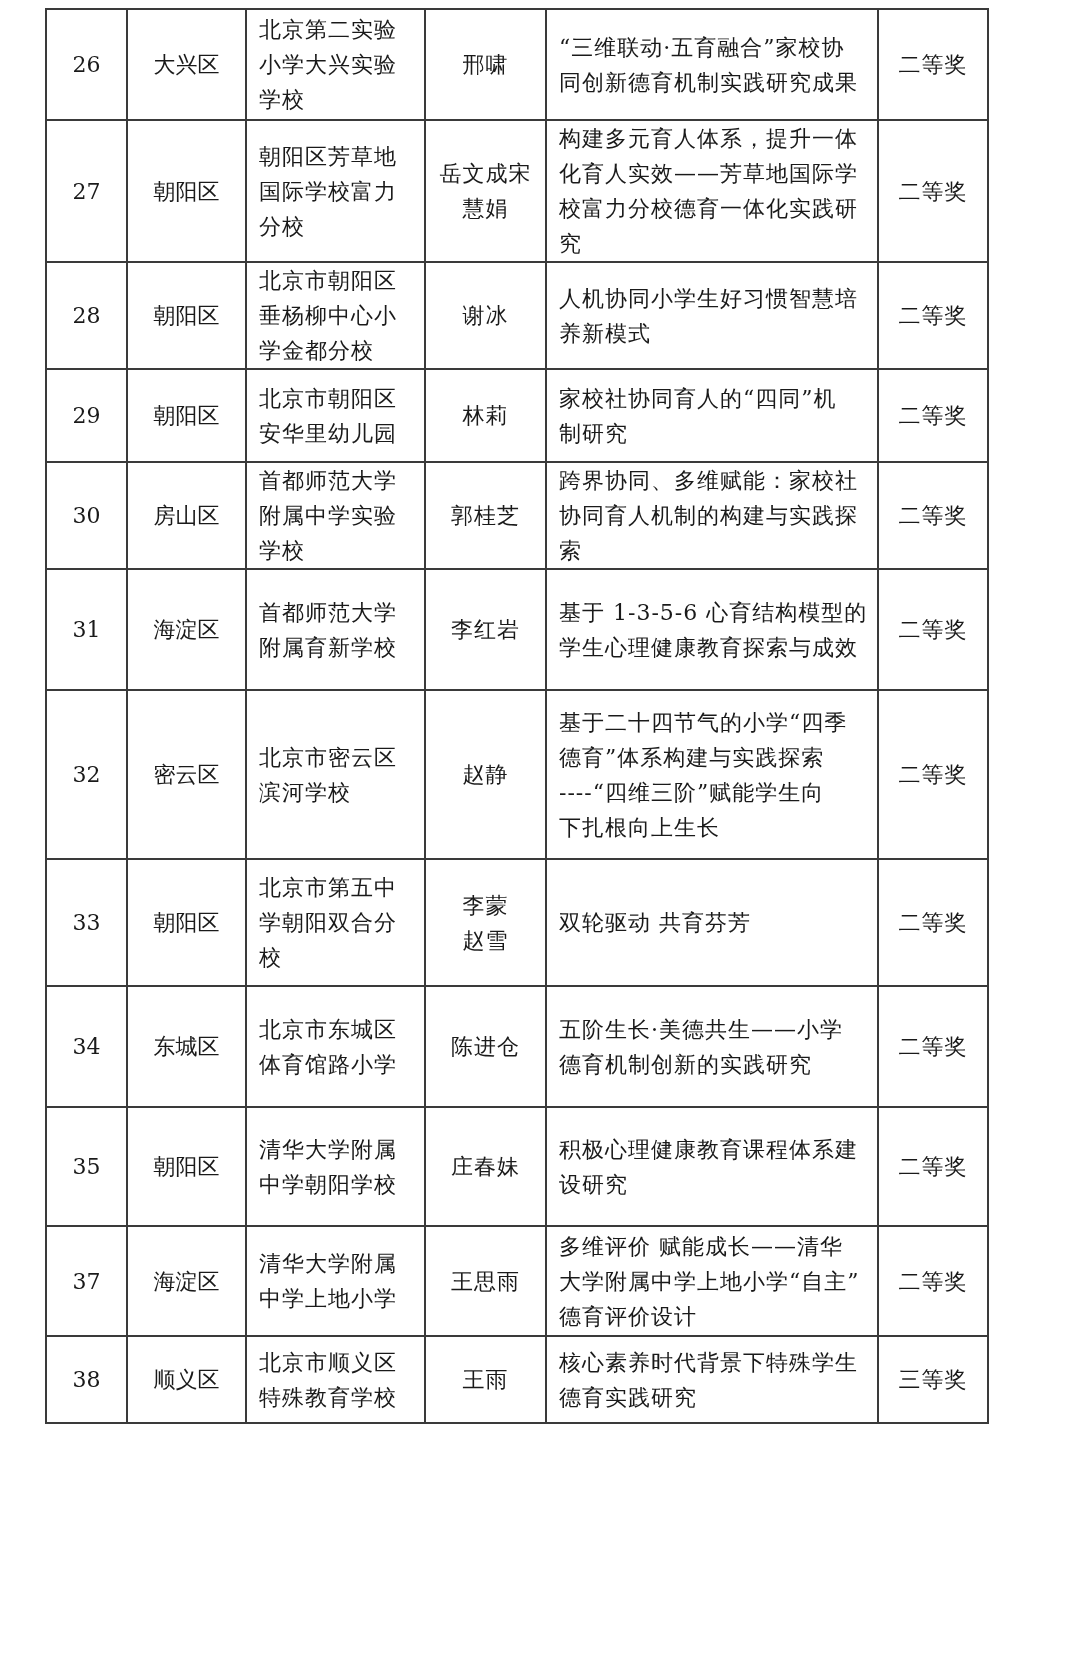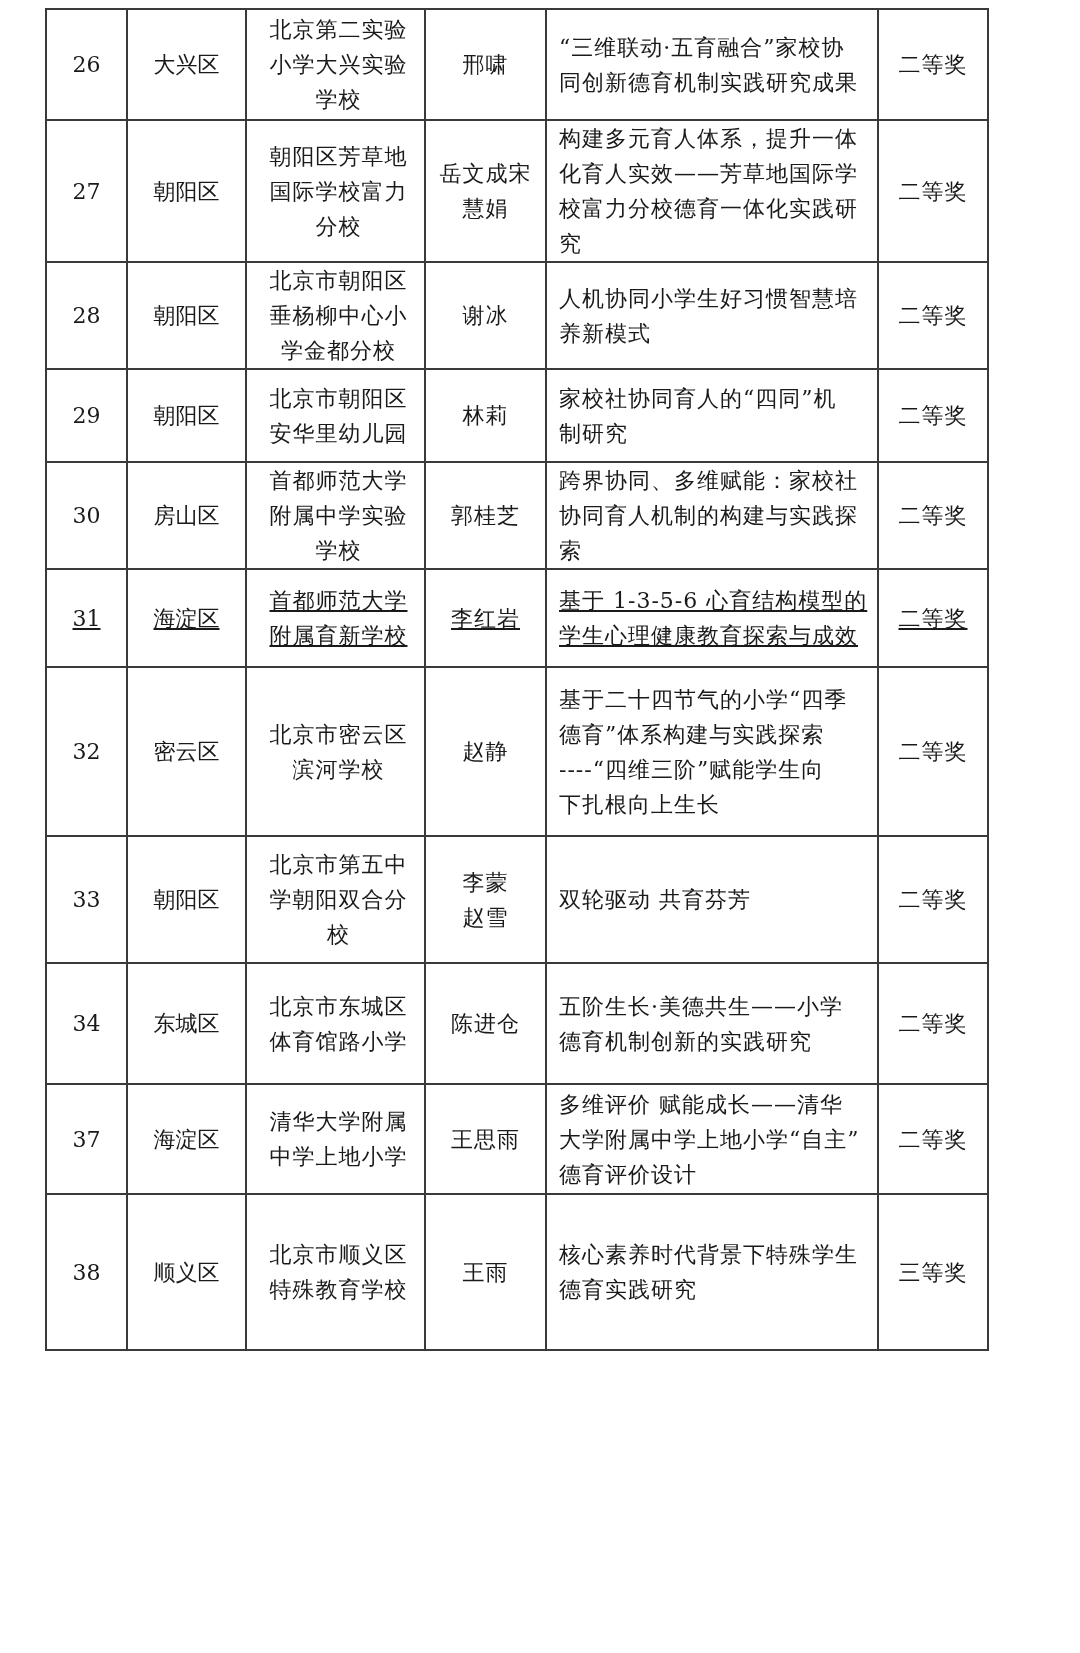--- a/index.html
+++ b/index.html
@@ -25,21 +25,21 @@
   }
   .award-table td {
     border: 2px solid #3a3a3a;
     font-size: 22px;
     line-height: 35px;
     vertical-align: middle;
     padding: 0;
   }
   .c-no { width: 81px; text-align: center; }
   .c-district { width: 119px; text-align: center; }
-  .c-school { width: 179px; text-align: center; padding-left: 12px !important; padding-right: 6px !important; letter-spacing: 1px; }
+  .c-school { width: 179px; text-align: left; padding-left: 12px !important; padding-right: 6px !important; letter-spacing: 1px; }
   .c-author { width: 121px; text-align: center; letter-spacing: 1px; }
   .c-title { width: 332px; text-align: left; padding-left: 12px !important; padding-right: 10px !important; letter-spacing: 1px; margin-left: 20px; }
   .c-award { width: 110px; text-align: center; letter-spacing: 1px; }
   .line { display: block; white-space: nowrap; }
 </style>
 </head>
 <body>
 
 <table class="award-table">
   <colgroup>
@@ -132,21 +132,21 @@
     <td class="c-author">
           <span class="line">郭桂芝</span>
         </td>
     <td class="c-title">
           <span class="line">跨界协同、多维赋能：家校社</span>
           <span class="line">协同育人机制的构建与实践探</span>
           <span class="line">索</span>
         </td>
     <td class="c-award"><span>二等奖</span></td>
   </tr>
-      <tr style="height: 98px; text-decoration: underline;">
+      <tr style="height: 121px;">
     <td class="c-no"><span>31</span></td>
     <td class="c-district"><span>海淀区</span></td>
     <td class="c-school">
           <span class="line">首都师范大学</span>
           <span class="line">附属育新学校</span>
         </td>
     <td class="c-author">
           <span class="line">李红岩</span>
         </td>
     <td class="c-title">
@@ -199,38 +199,54 @@
         </td>
     <td class="c-author">
           <span class="line">陈进仓</span>
         </td>
     <td class="c-title">
           <span class="line">五阶生长·美德共生——小学</span>
           <span class="line">德育机制创新的实践研究</span>
         </td>
     <td class="c-award"><span>二等奖</span></td>
   </tr>
+      <tr style="height: 119px;">
+    <td class="c-no"><span>35</span></td>
+    <td class="c-district"><span>朝阳区</span></td>
+    <td class="c-school">
+          <span class="line">清华大学附属</span>
+          <span class="line">中学朝阳学校</span>
+        </td>
+    <td class="c-author">
+          <span class="line">庄春妹</span>
+        </td>
+    <td class="c-title">
+          <span class="line">积极心理健康教育课程体系建</span>
+          <span class="line">设研究</span>
+        </td>
+    <td class="c-award"><span>二等奖</span></td>
+  </tr>
       <tr style="height: 110px;">
     <td class="c-no"><span>37</span></td>
     <td class="c-district"><span>海淀区</span></td>
     <td class="c-school">
           <span class="line">清华大学附属</span>
           <span class="line">中学上地小学</span>
         </td>
     <td class="c-author">
           <span class="line">王思雨</span>
         </td>
     <td class="c-title">
           <span class="line">多维评价  赋能成长——清华</span>
           <span class="line">大学附属中学上地小学“自主”</span>
           <span class="line">德育评价设计</span>
         </td>
     <td class="c-award"><span>二等奖</span></td>
   </tr>
-      <tr style="height: 156px;">
+      <tr style="height: 87px;">
     <td class="c-no"><span>38</span></td>
     <td class="c-district"><span>顺义区</span></td>
     <td class="c-school">
           <span class="line">北京市顺义区</span>
           <span class="line">特殊教育学校</span>
         </td>
     <td class="c-author">
           <span class="line">王雨</span>
         </td>
     <td class="c-title">

